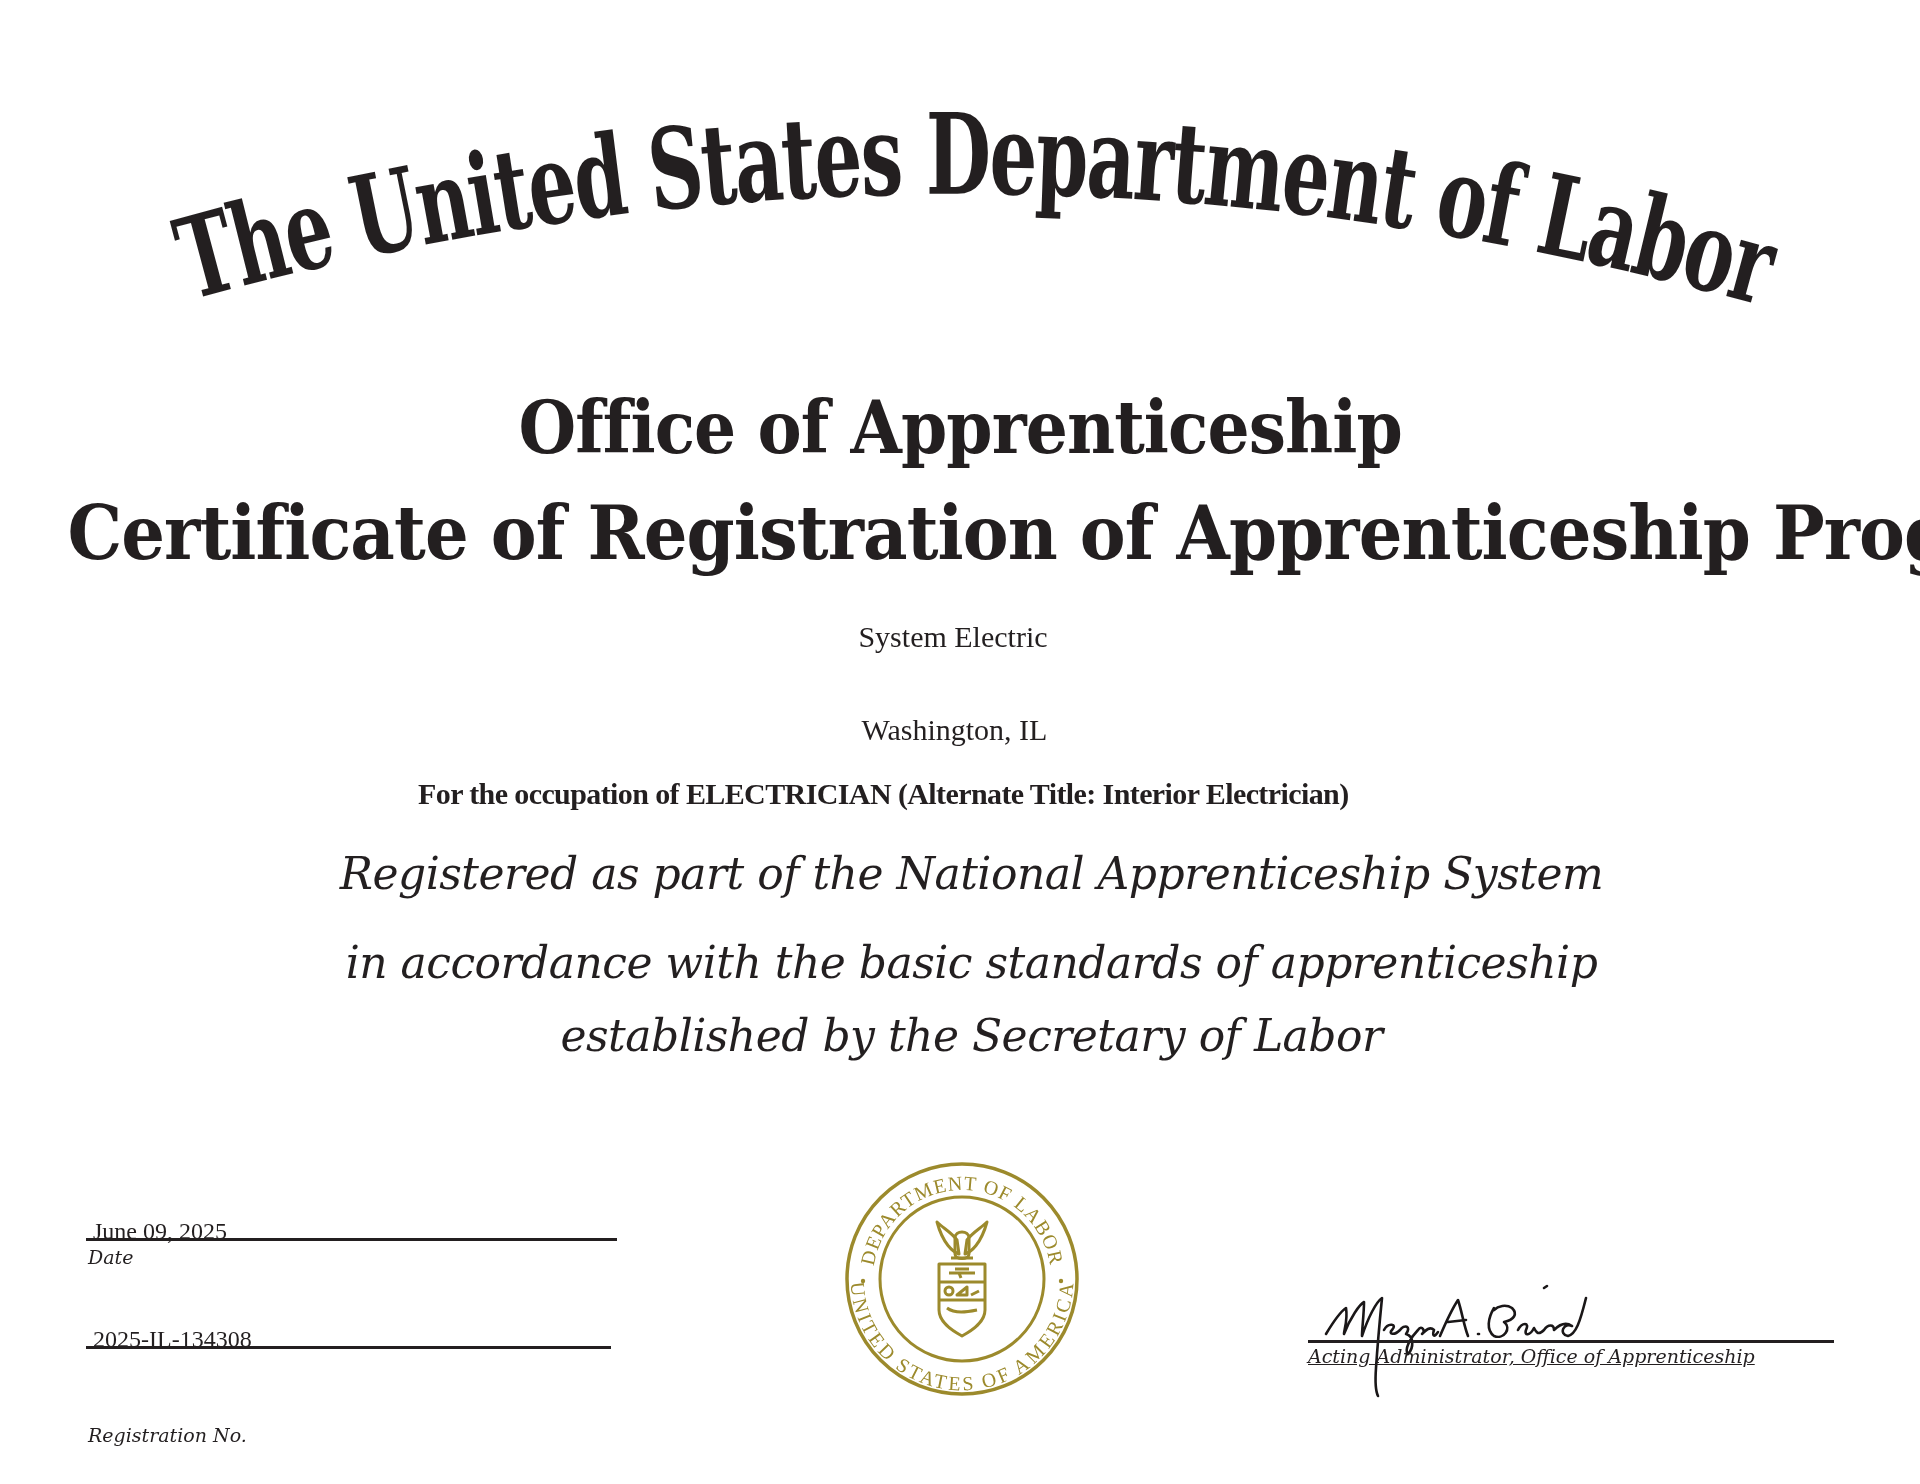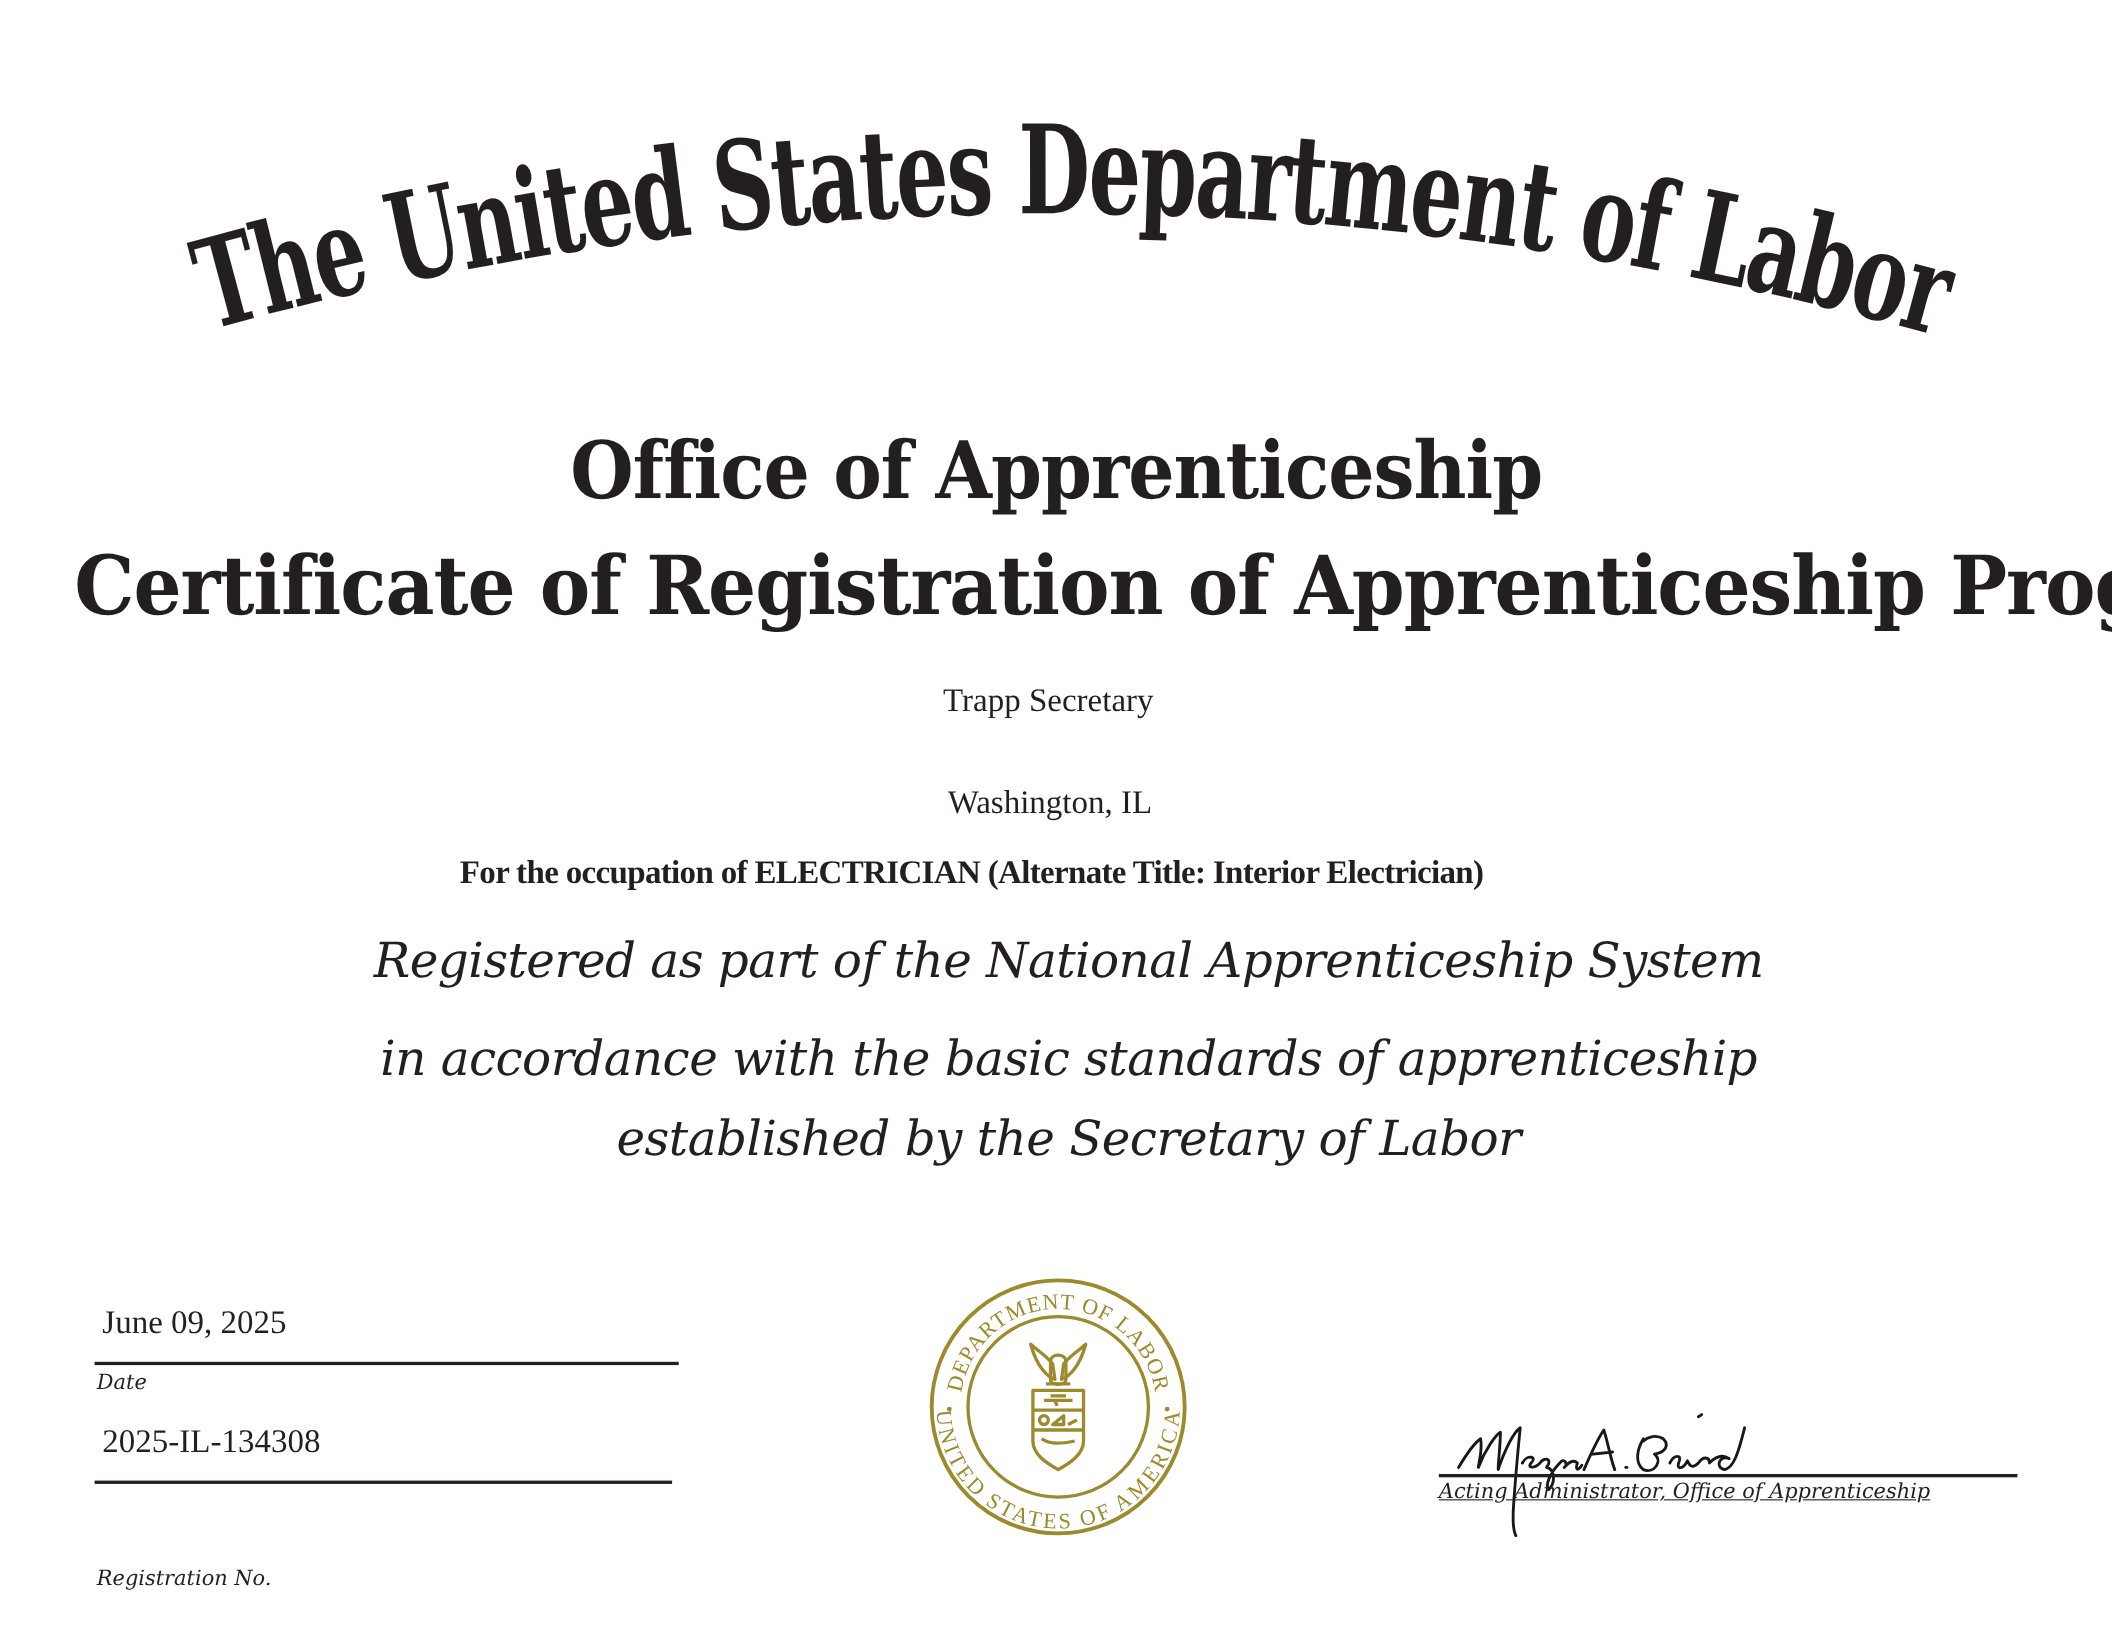--- a/index.html
+++ b/index.html
@@ -17,21 +17,21 @@
 
   #sponsor-name { top: 620px; font-size: 30px; left: 0; width: 1906px; }
   #sponsor-location { top: 697px; font-size: 30px; left: 0; width: 1909px; }
   #occupation-line { top: 777px; font-size: 30px; left: 418px; white-space: nowrap; letter-spacing: -0.6px; font-weight: bold; }
 
   .reg-line { font-size: 44px; white-space: nowrap; letter-spacing: -0.5px; }
   #reg-line-1 { top: 848px; left: 0; width: 1943px; text-align: center; }
   #reg-line-2 { top: 937px; left: 0; width: 1943px; text-align: center; }
   #reg-line-3 { top: 1010px; left: 0; width: 1943px; text-align: center; }
 
-  .field-value { font-size: 30px; white-space: nowrap; }
+  .field-value { font-size: 24px; white-space: nowrap; margin-top: 32px; }
   .field-rule { height: 3px; background: #231f20; }
   .field-label { font-size: 19px; white-space: nowrap; }
 
   #date-value { left: 93px; top: 1186px; }
   #date-rule { left: 86px; top: 1238px; width: 531px; }
   #date-label { left: 88px; top: 1246px; }
   #regno-value { left: 93px; top: 1294px; }
   #regno-rule { left: 86px; top: 1346px; width: 525px; }
   #regno-label { left: 88px; top: 1424px; }
 
@@ -49,21 +49,21 @@
     <path id="arch-path" d="M 190,300 Q 965,85 1760,305" fill="none"></path>
   </defs>
   <text class="gothic" font-size="112" fill="#231f20" letter-spacing="-3" style="font-family:'DejaVu Serif', serif; font-weight:bold;">
     <textPath href="#arch-path" startOffset="50%" text-anchor="middle" textLength="1590" lengthAdjust="spacingAndGlyphs">The United States Department of Labor</textPath>
   </text>
 </svg>
 
 <div id="office-title" class="abs gothic center-line">Office of Apprenticeship</div>
 <div id="cert-title" class="abs gothic center-line">Certificate of Registration of Apprenticeship Program</div>
 
-<div id="sponsor-name" class="abs roman" style="text-align:center;white-space:nowrap;">Trapp Secretary</div>
+<div id="sponsor-name" class="abs roman" style="text-align:center;white-space:nowrap;">System Electric</div>
 <div id="sponsor-location" class="abs roman" style="text-align:center;white-space:nowrap;margin-top:16px;">Washington, IL</div>
 <div id="occupation-line" class="abs roman">For the occupation of ELECTRICIAN (Alternate Title: Interior Electrician)</div>
 
 <div id="reg-line-1" class="abs script reg-line">Registered as part of the National Apprenticeship System</div>
 <div id="reg-line-2" class="abs script reg-line">in accordance with the basic standards of apprenticeship</div>
 <div id="reg-line-3" class="abs script reg-line">established by the Secretary of Labor</div>
 
 <div id="date-value" class="abs roman field-value">June 09, 2025</div>
 <div id="date-rule" class="abs field-rule"></div>
 <div id="date-label" class="abs script field-label">Date</div>

